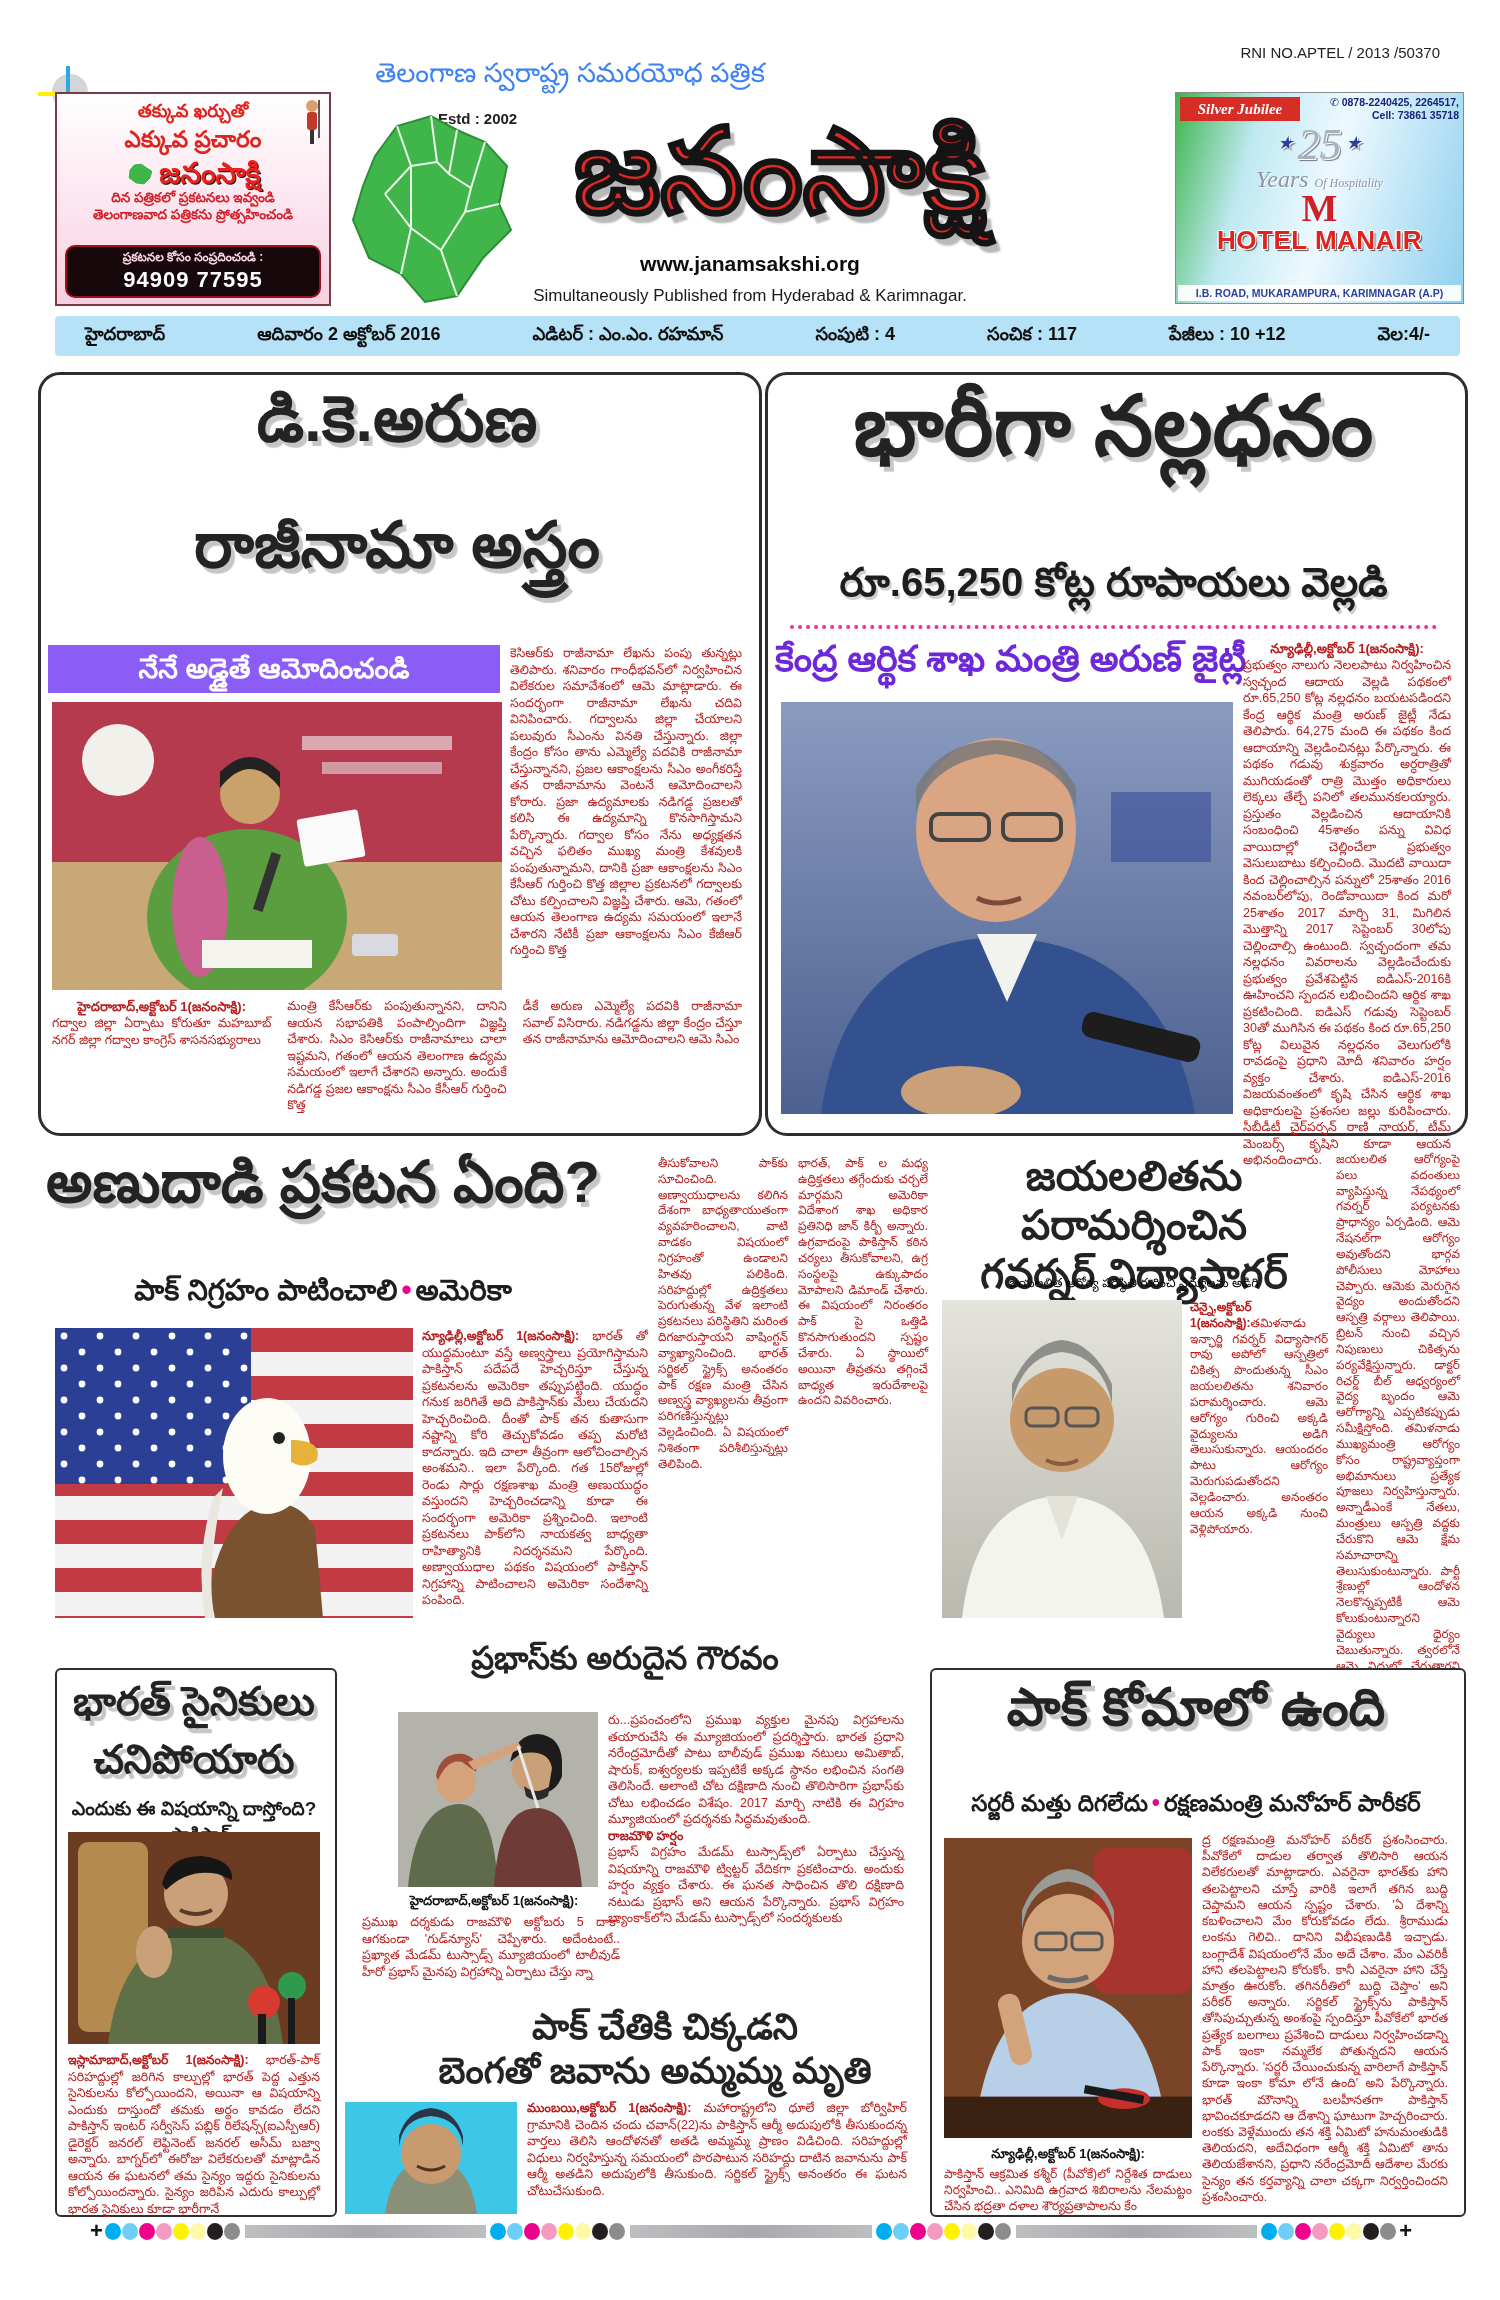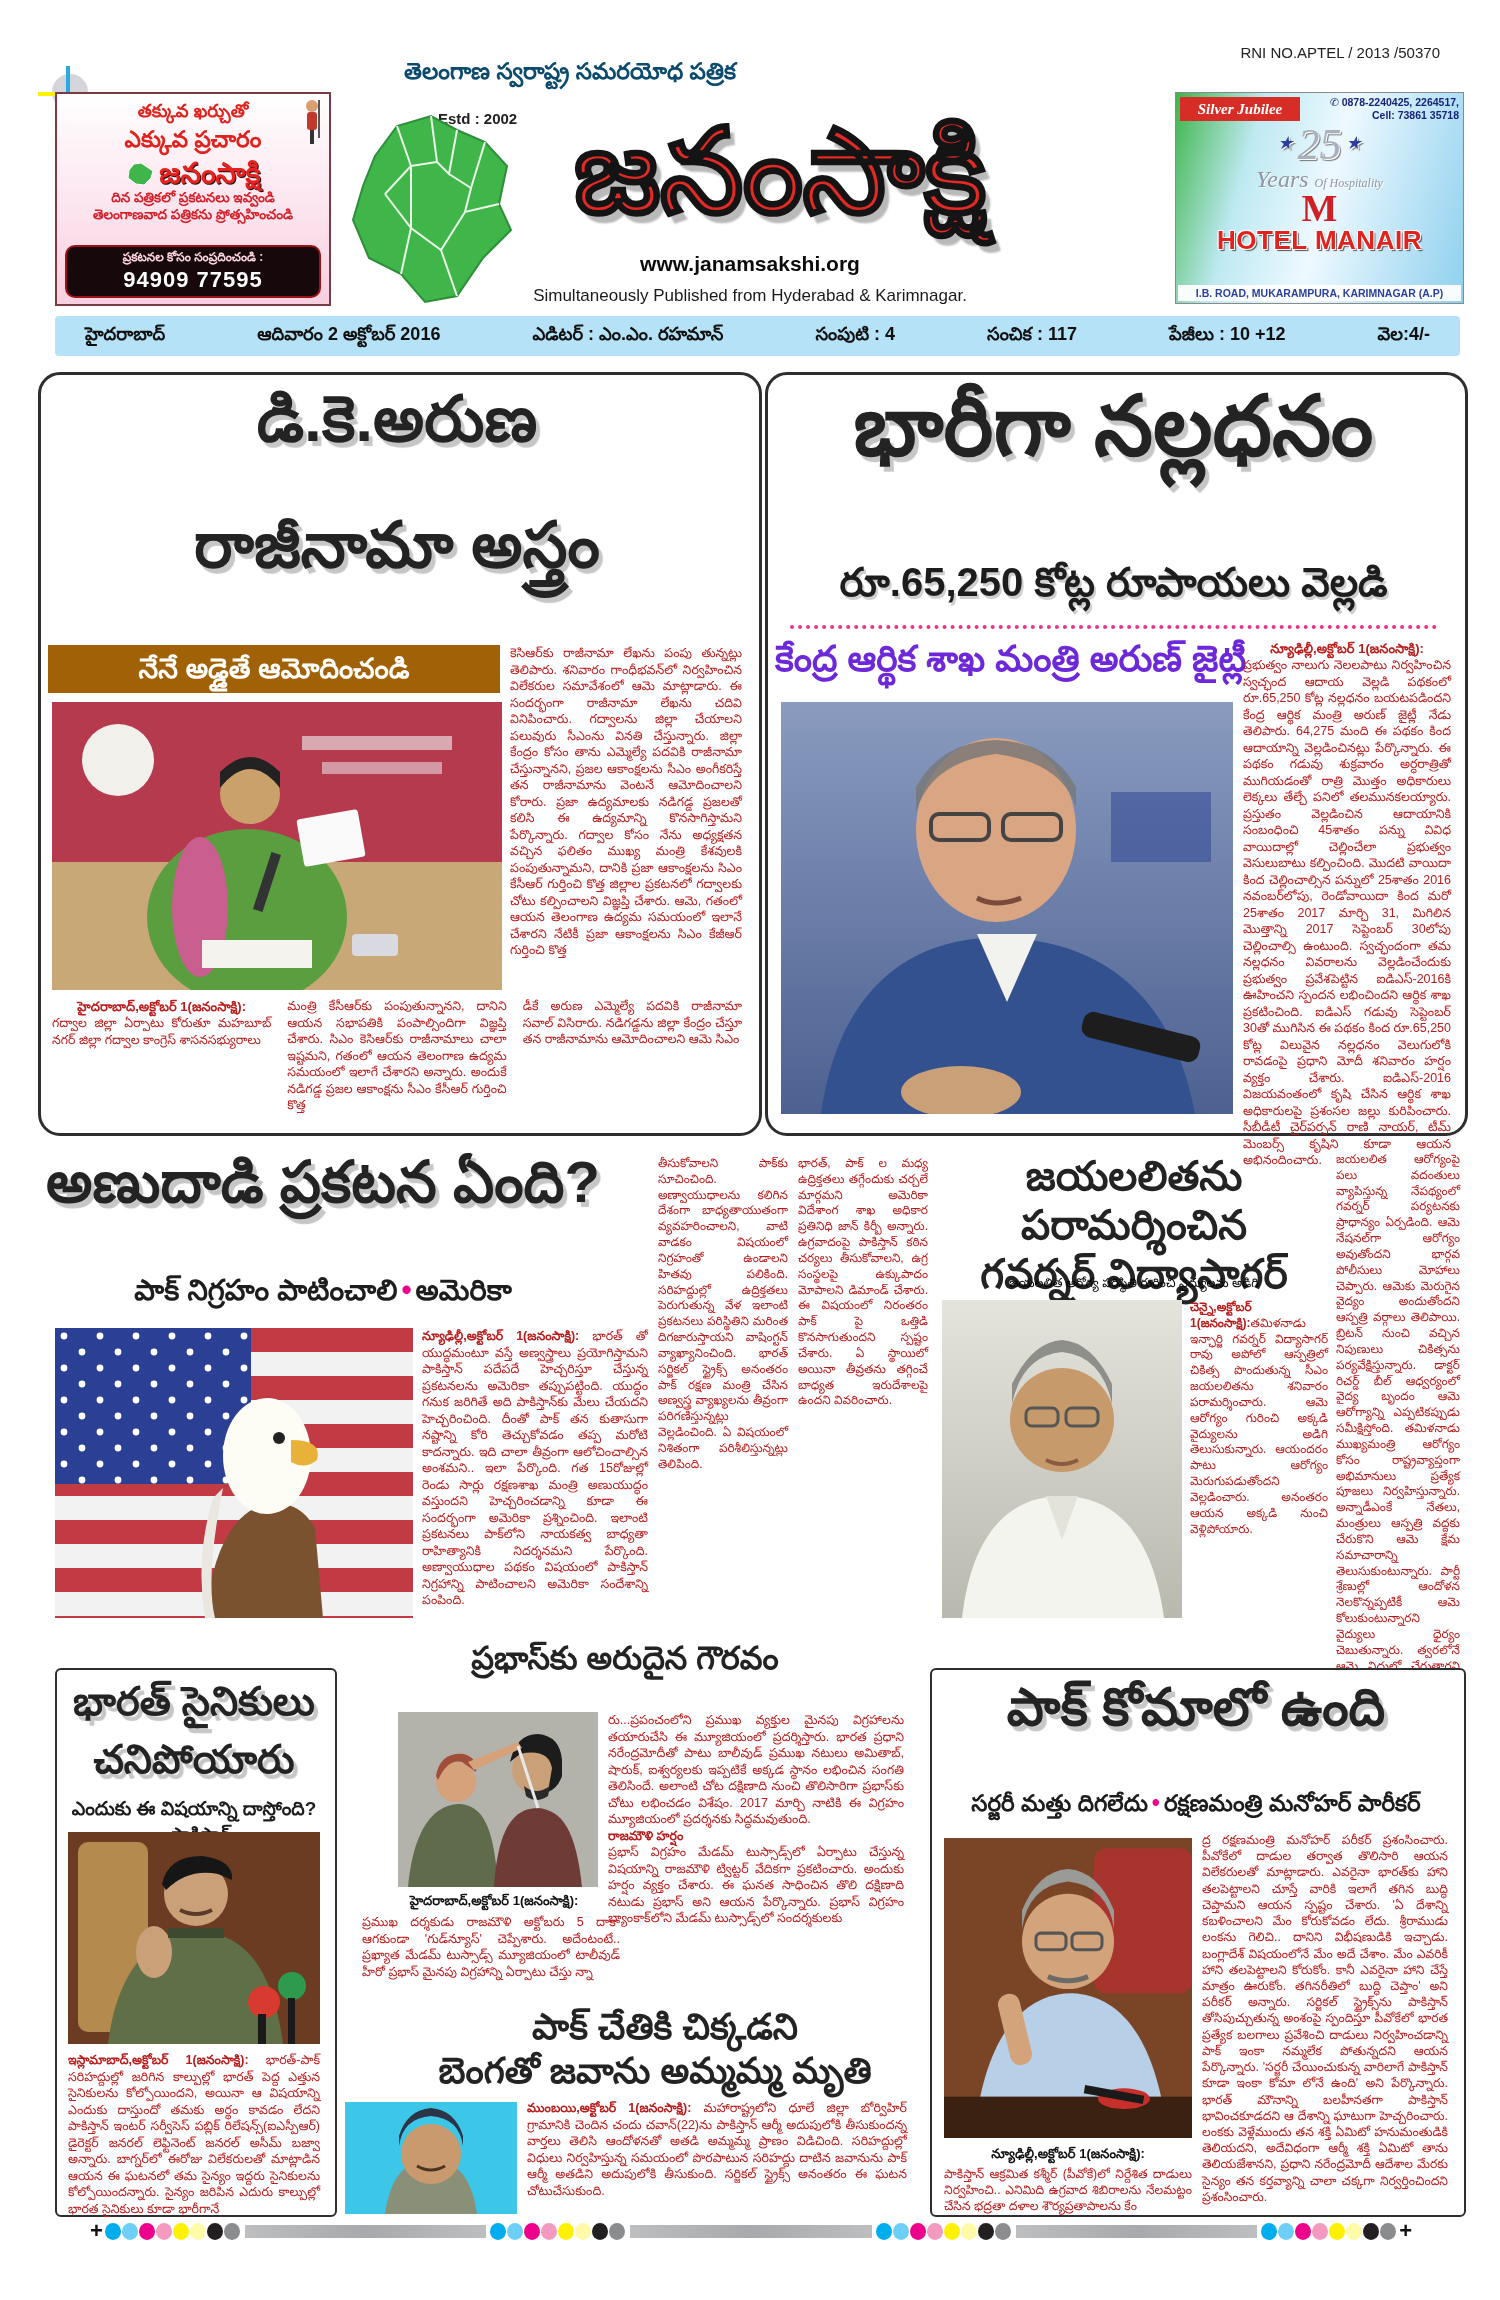--- a/index.html
+++ b/index.html
@@ -36,21 +36,21 @@
   .la-brand{font-size:29px;font-weight:bold;color:#e8231f;text-shadow:1px 1px 0 #111;line-height:1.1;}
   .la-map{display:inline-block;width:30px;height:26px;vertical-align:-4px;margin-right:4px;}
   .la-l3,.la-l4{font-size:13.5px;font-weight:bold;color:#d3202a;line-height:1.25;}
   .la-contact{position:absolute;left:8px;right:8px;bottom:6px;background:#17090b;border:2px solid #9c1016;
               border-radius:10px;padding:3px 2px;}
   .la-cl{font-size:12px;color:#ffd7e4;font-weight:bold;}
   .la-ph{font-size:22px;color:#ffffff;font-weight:bold;letter-spacing:1px;}
   .la-mascot{position:absolute;right:4px;top:4px;width:26px;height:48px;}
 
   
-  #tagline{left:330px;top:58px;width:480px;text-align:center;font-size:23px;font-weight:bold;color:#0c4a6e;}
+  #tagline{left:330px;top:58px;width:480px;text-align:center;font-size:27px;font-weight:normal;color:#3b82f6;}
   #estd{left:438px;top:110px;font-size:15px;color:#222;font-weight:bold;}
   #map-main{left:345px;top:108px;width:172px;height:198px;}
   #paper-title{left:430px;top:98px;width:700px;text-align:center;font-size:118px;font-weight:bold;
                color:#e42a24;-webkit-text-stroke:3px #141414;text-shadow:6px 8px 2px #b9b9b9;line-height:1.25;}
   #website{left:470px;top:252px;width:560px;text-align:center;font-size:21px;font-weight:bold;color:#0c0c0c;}
   #published{left:420px;top:286px;width:660px;text-align:center;font-size:17px;color:#1a1a1a;}
 
   
   #hotel-ad{left:1175px;top:92px;width:287px;height:210px;border:1px solid #8a8a8a;text-align:center;
             background:linear-gradient(105deg,#3db54a 0%,#bfe9f2 26%,#eef9ff 52%,#8fd0ee 100%);}
@@ -71,21 +71,21 @@
 
   
   #datebar{left:55px;top:316px;width:1405px;height:40px;background:#b5e2f6;border-radius:4px;
            display:flex;align-items:center;justify-content:space-between;padding:0 30px;box-sizing:border-box;
            font-size:18px;font-weight:bold;color:#101010;}
 
   
   #box-aruna{left:38px;top:372px;width:718px;height:758px;}
   #aruna-h1{left:52px;top:386px;width:690px;font-size:64px;}
   #aruna-h2{left:52px;top:512px;width:690px;font-size:64px;}
-  #aruna-teal{left:48px;top:645px;width:452px;height:48px;background:#a16207;color:#fff;
+  #aruna-teal{left:48px;top:645px;width:452px;height:48px;background:#8b5cf6;color:#fff;
               font-size:28px;font-weight:bold;text-align:center;line-height:48px;}
   #aruna-side{left:510px;top:645px;width:232px;height:348px;}
   #ph-aruna{left:52px;top:702px;width:450px;height:288px;}
   #aruna-cols{left:52px;top:998px;width:690px;height:124px;display:flex;gap:16px;}
   #aruna-cols .col{flex:1;}
 
   
   #box-bm{left:765px;top:372px;width:697px;height:758px;}
   #bm-h{left:775px;top:382px;width:677px;font-size:84px;}
   #bm-s1{left:775px;top:560px;width:677px;text-align:center;font-size:40px;font-weight:bold;color:#1d1d1d;

